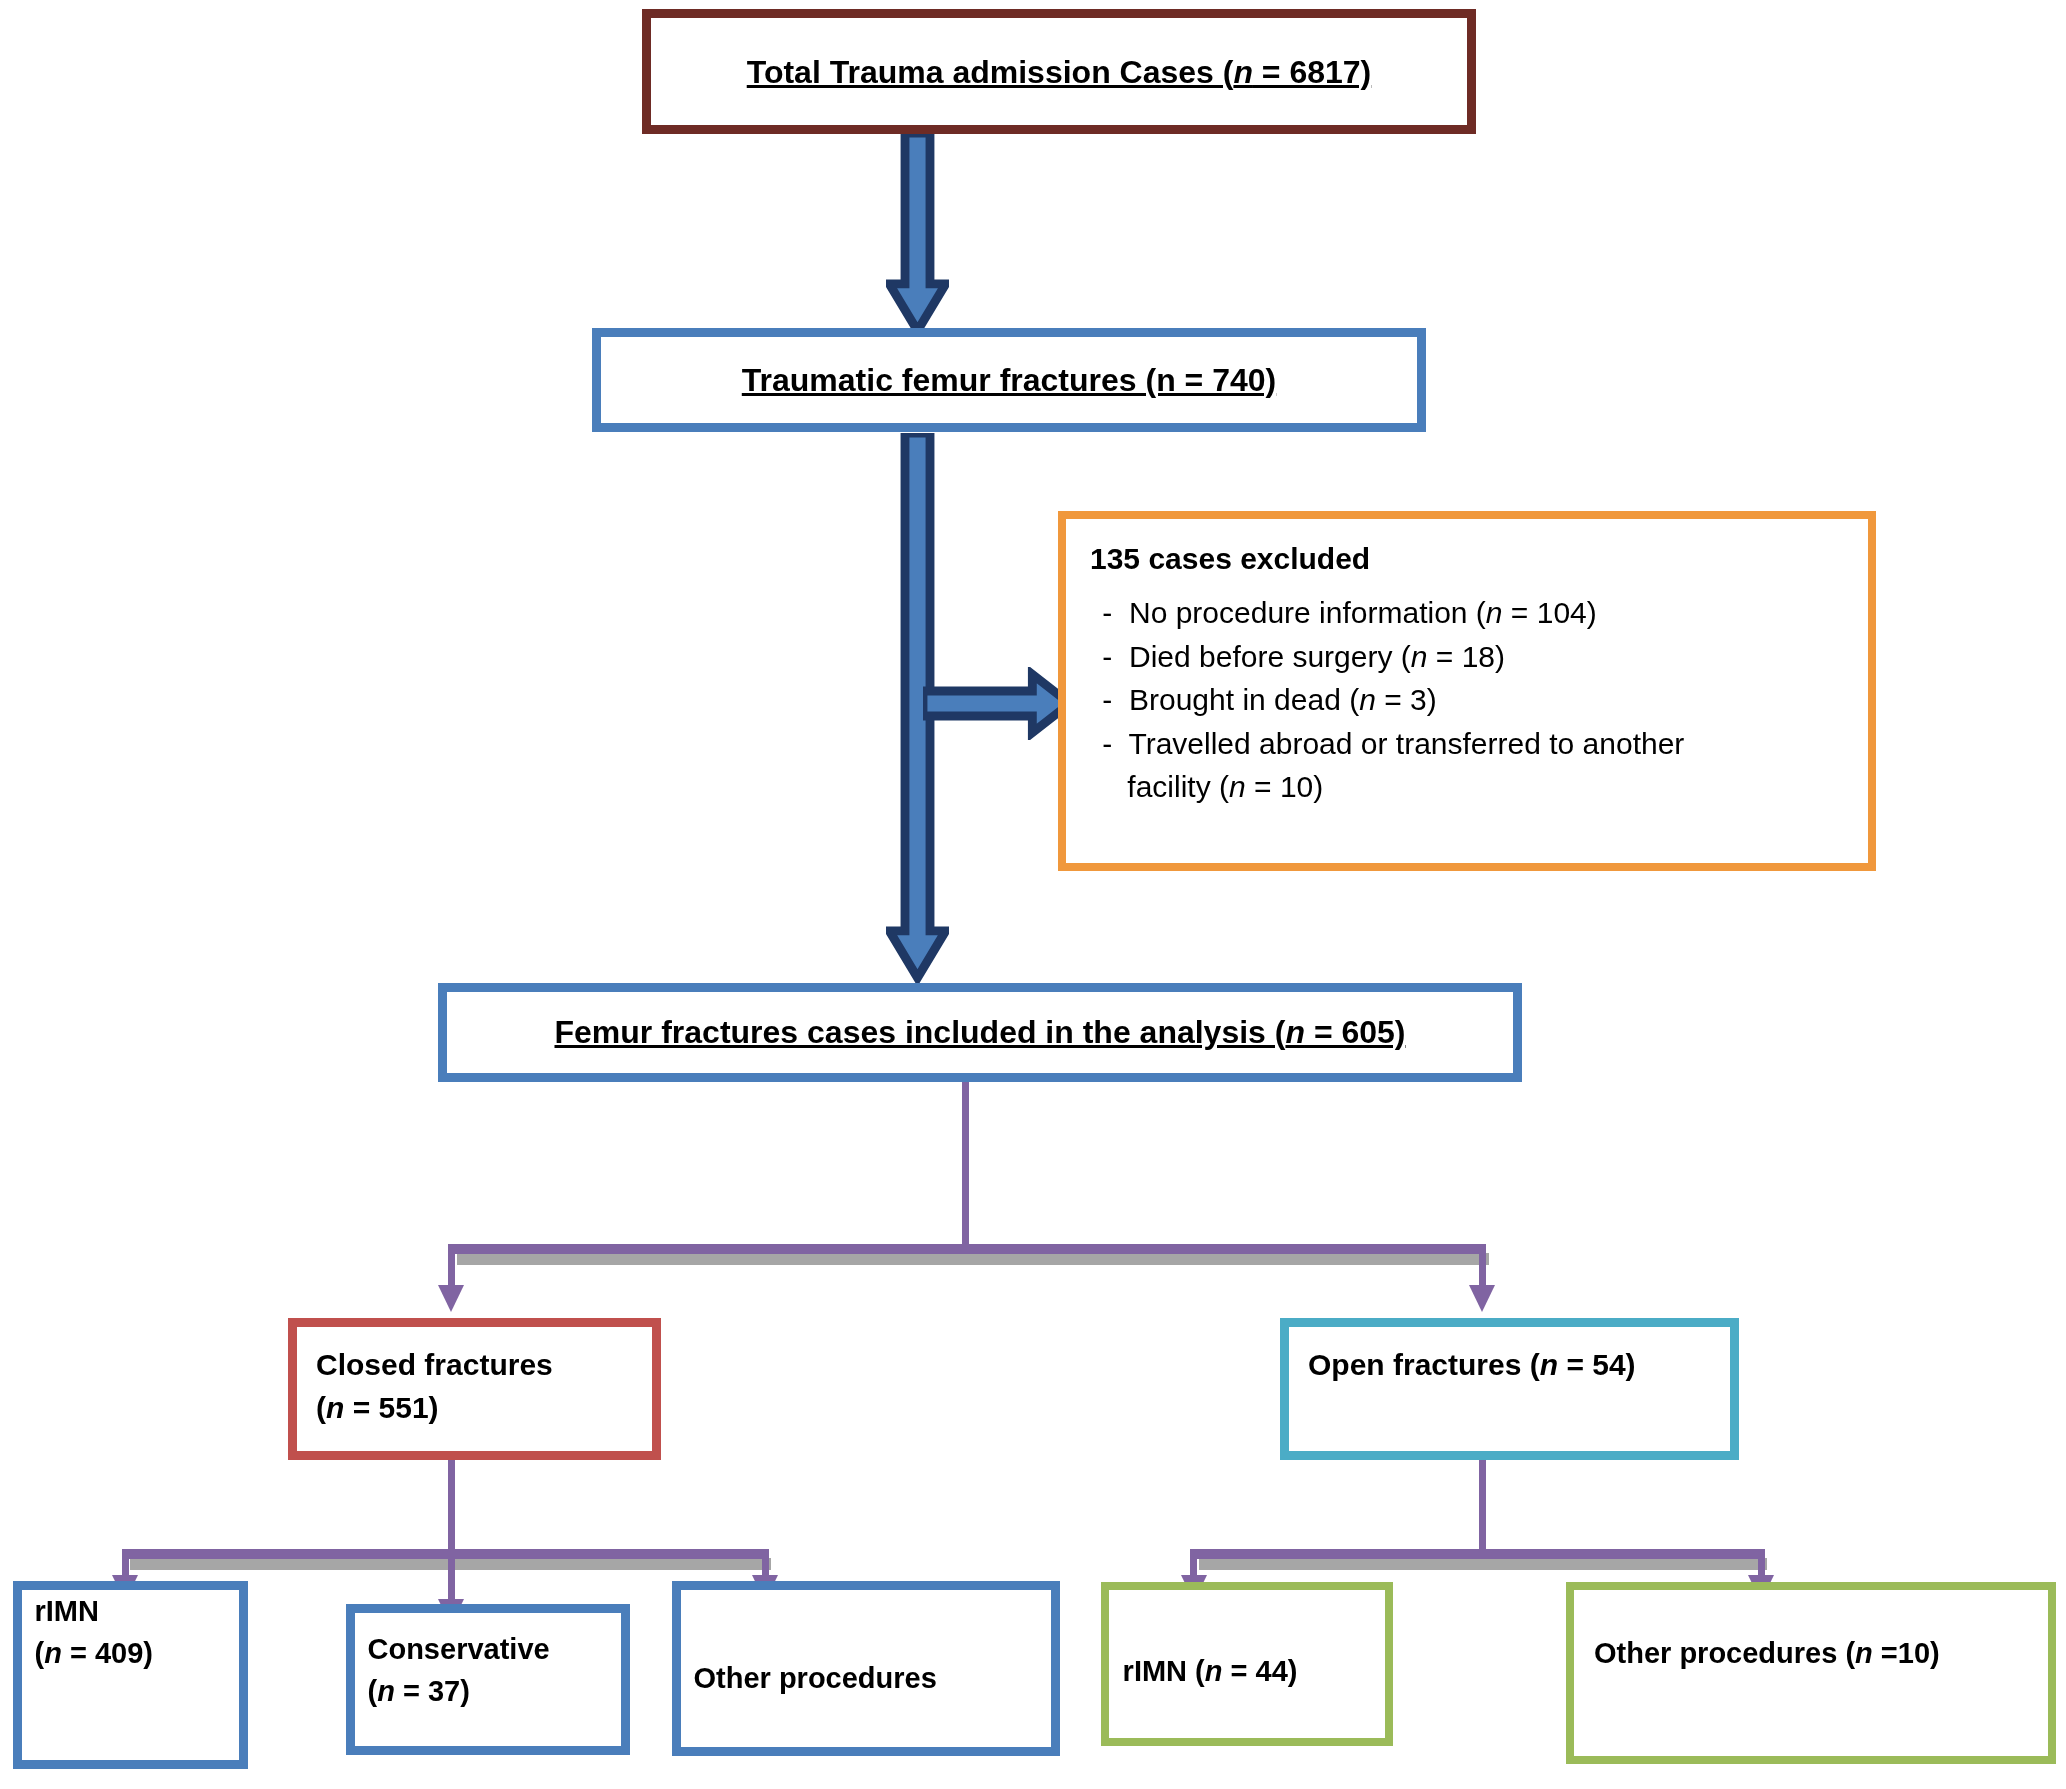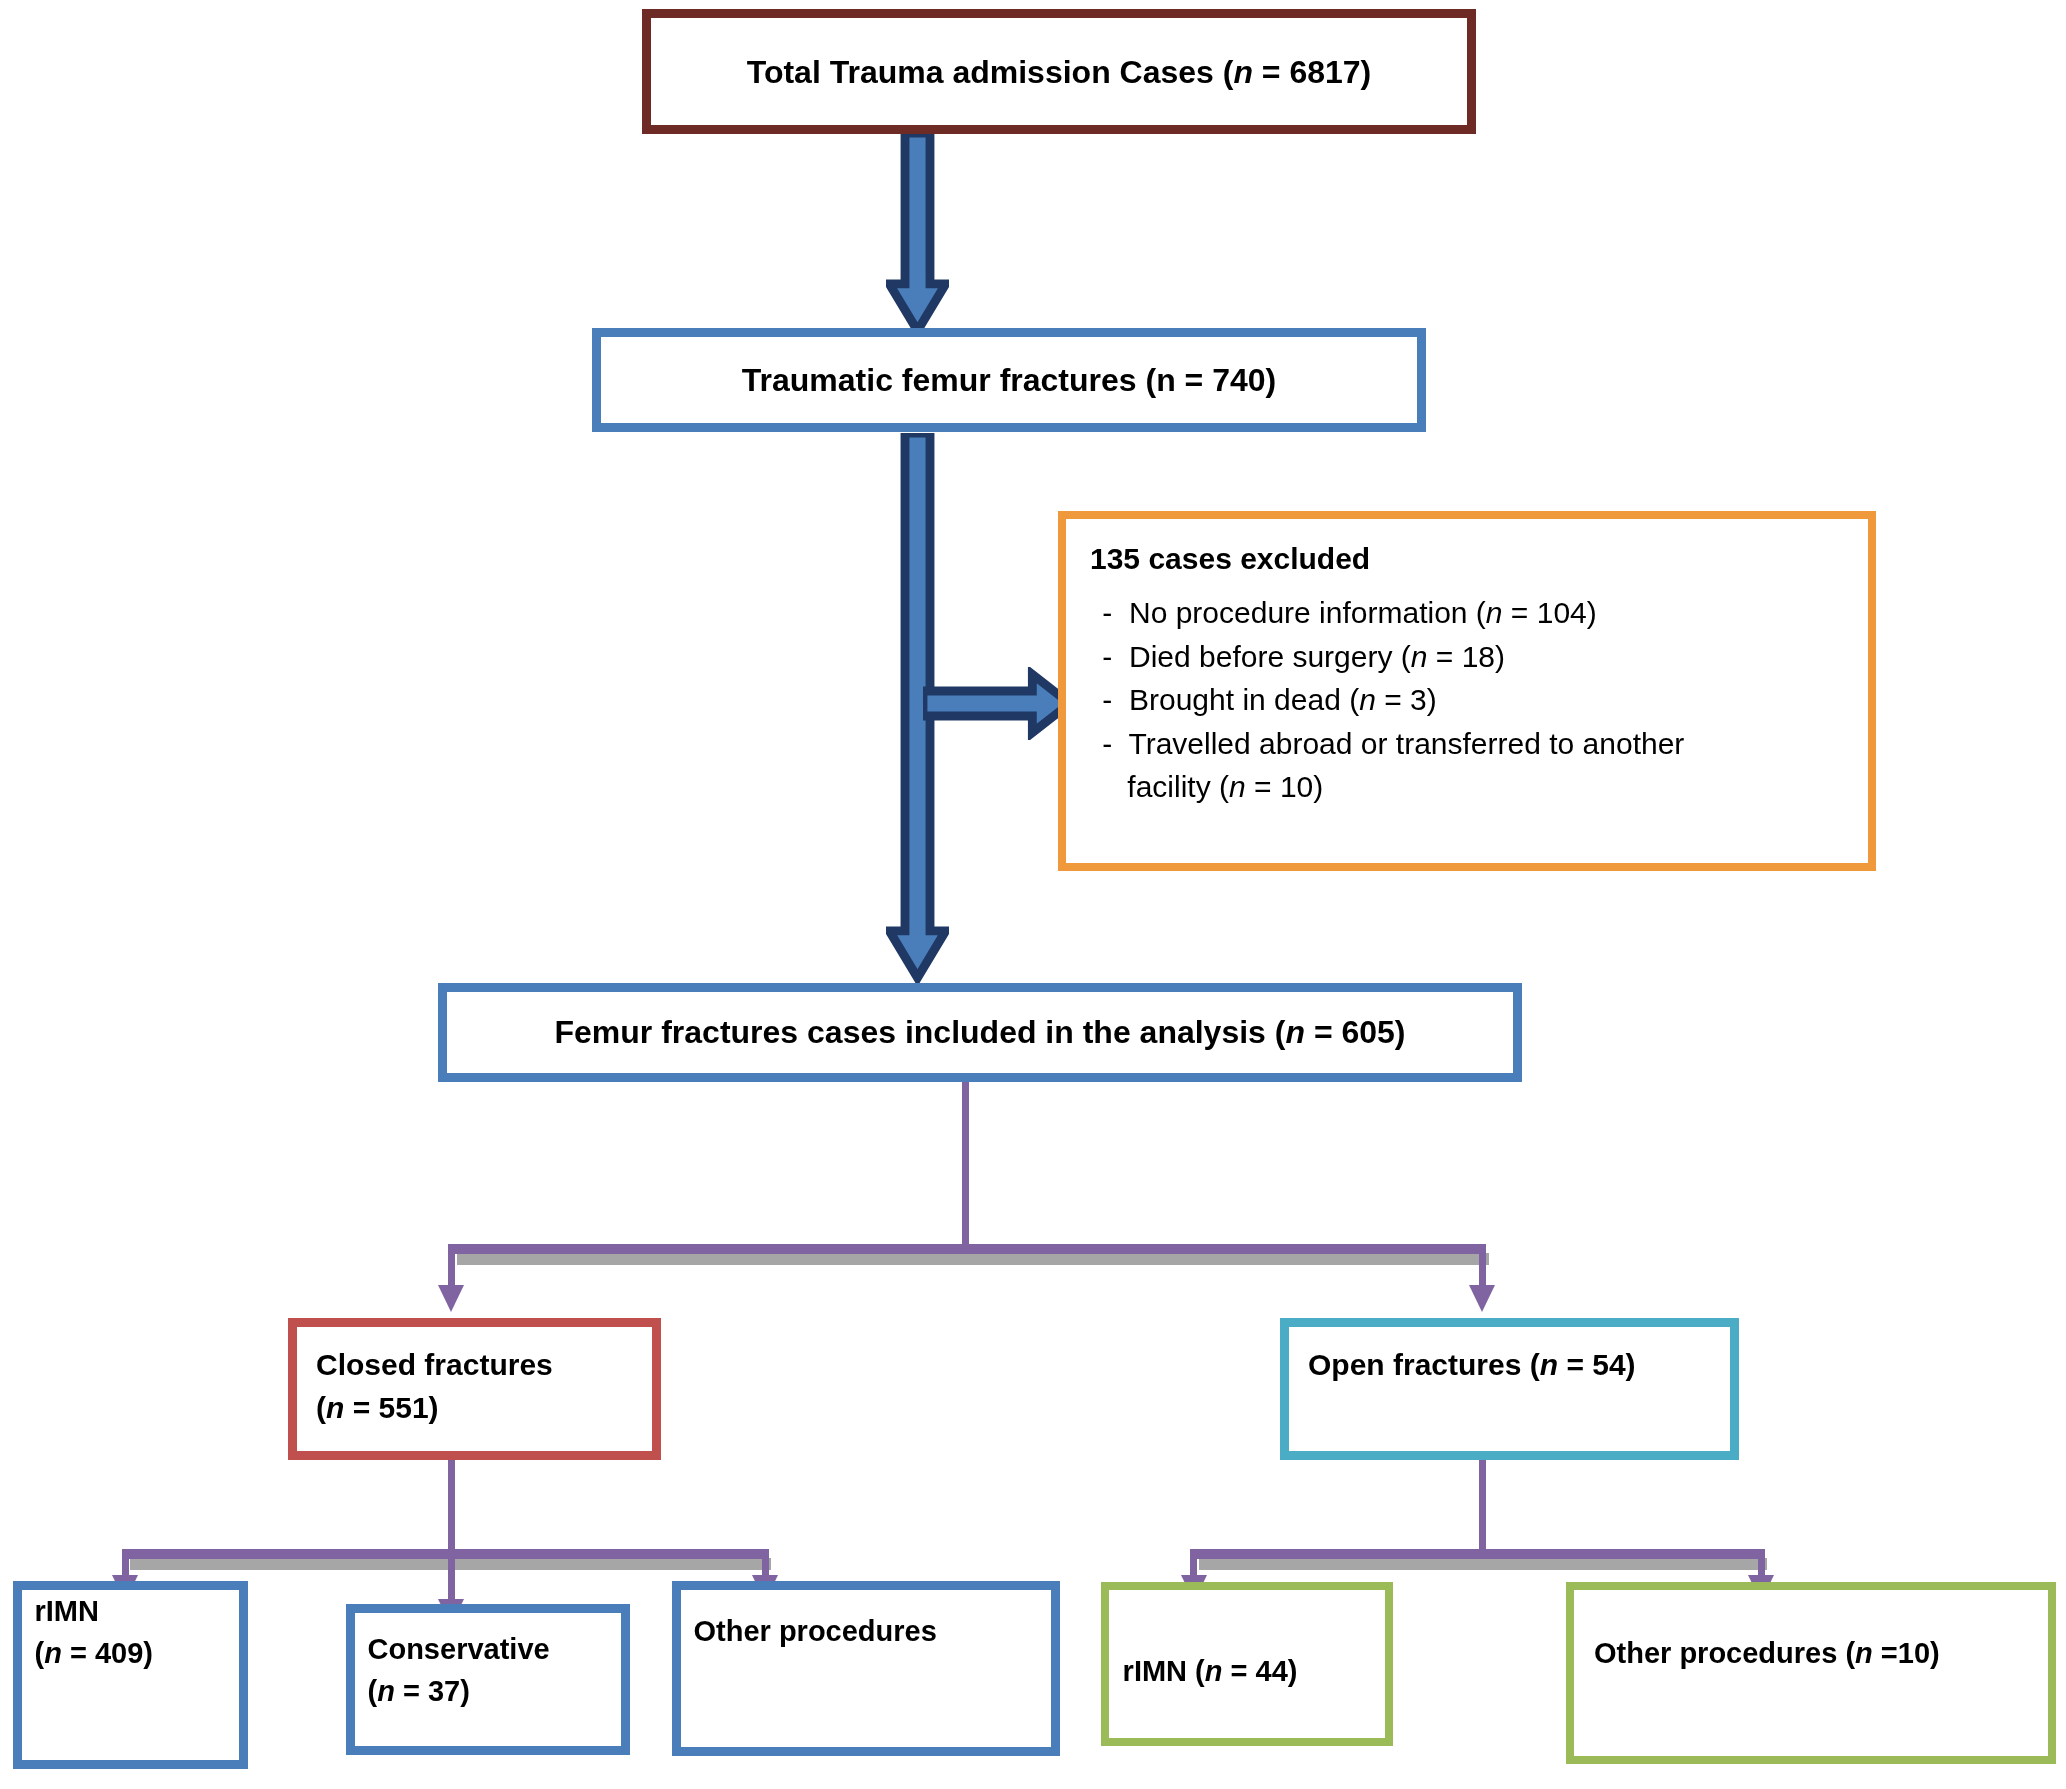--- a/index.html
+++ b/index.html
@@ -35,21 +35,21 @@
   }
 
   .bordered-maroon { border: 9.4px solid #6E2B25; }
   .bordered-blue   { border: 9.4px solid #4A7EBB; }
   .bordered-orange { border: 8.3px solid #F0983C; }
   .bordered-red    { border: 9.4px solid #C0504D; }
   .bordered-teal   { border: 9.4px solid #4BACC6; }
   .bordered-green  { border: 8.3px solid #9BBB59; }
 
   .bold   { font-weight: bold; }
-  .center { text-align: left; align-items: center; }
+  .center { text-align: left; align-items: center; text-decoration: underline; }
   .left   { text-align: left; }
   .ital   { font-style: italic; }
 
   
   .vline {
     position: absolute;
     background: #8064A2;
   }
   .hline {
     position: absolute;
@@ -161,21 +161,21 @@
   <div class="node bordered-blue left bold" style="left:13px; top:1581px; width:235px; height:188px; font-size:29px; padding-left:12.5px; justify-content:flex-start; ">
     <div class="txt">rIMN</div>
     <div class="txt"><span>(</span><span class="ital">n</span><span> = 409)</span></div>
   </div>
 
   <div class="node bordered-blue left bold" style="left:346px; top:1604px; width:284px; height:151px; font-size:29px; padding-left:12.5px; justify-content:flex-start; padding-top:14.6px;">
     <div class="txt">Conservative</div>
     <div class="txt"><span>(</span><span class="ital">n</span><span> = 37)</span></div>
   </div>
 
-  <div class="node bordered-blue left bold" style="left:672px; top:1581px; width:388px; height:175px; font-size:29px; padding-left:12.5px; justify-content:flex-start; padding-top:20px;">
+  <div class="node bordered-blue left bold" style="left:672px; top:1581px; width:388px; height:175px; font-size:29px; padding-left:12.5px; justify-content:center; padding-top:20px;">
     <div class="txt">Other procedures</div>
   </div>
 
   <div class="node bordered-green left bold" style="left:1101px; top:1582px; width:292px; height:164px; font-size:29px; padding-left:13.6px; justify-content:flex-start; padding-top:60px;">
     <div class="txt"><span>rIMN (</span><span class="ital">n</span><span> = 44)</span></div>
   </div>
 
   <div class="node bordered-green left bold" style="left:1566px; top:1582px; width:490px; height:182px; font-size:29px; padding-left:20px; justify-content:flex-start; padding-top:42px;">
     <div class="txt"><span>Other procedures (</span><span class="ital">n</span><span> =10)</span></div>
   </div>

